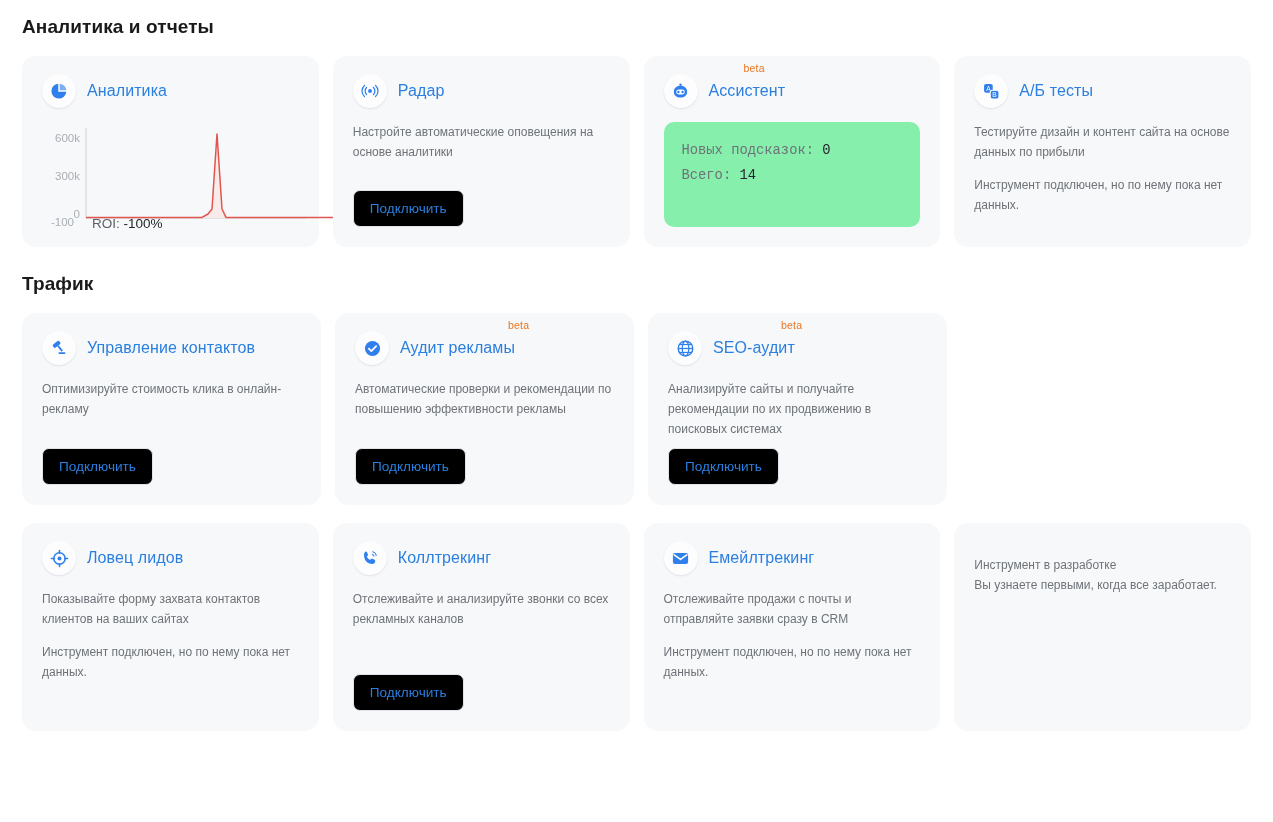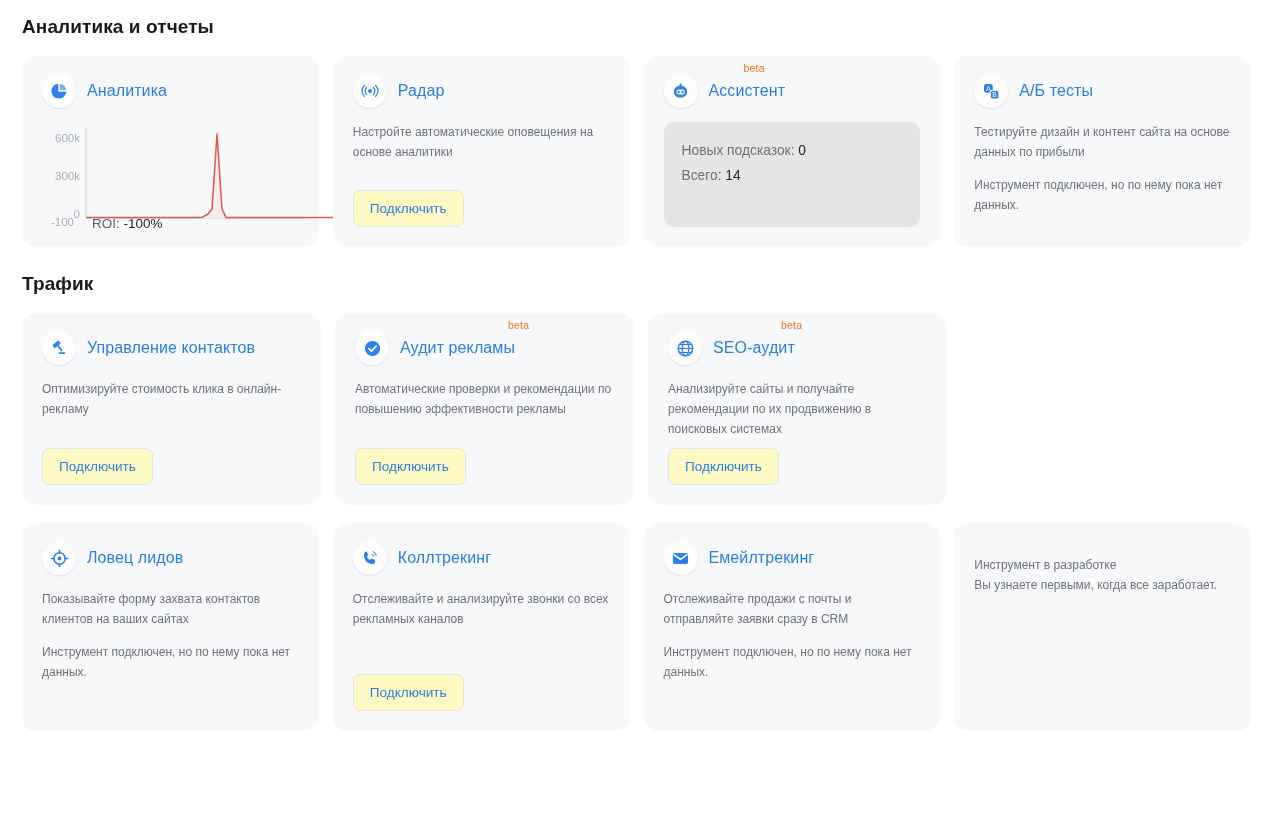--- a/index.html
+++ b/index.html
@@ -79,36 +79,37 @@
     font-size: 12px;
     line-height: 20px;
     color: #6e7378;
     max-width: 262px;
   }
   .desc + .desc { margin-top: 13px; }
 
   .btn {
     margin-top: auto;
     align-self: flex-start;
-    background: #fef9c3;
+    background: #000000;
     border: 1px solid #e0e3e8;
     border-radius: 7px;
     color: #2a7fe0;
     font-size: 13.6px;
     padding: 10px 16px;
     cursor: pointer;
     font-family: inherit;
   }
 
   .stat-box {
     margin-top: 14px;
-    background: #e5e5e5;
+    background: #86efac;
     border-radius: 10px;
     padding: 16px 18px;
     flex: 1;
+    font-family: Liberation Mono, monospace;
   }
   .stat-line {
     font-size: 13.8px;
     color: #6e7378;
     line-height: 25px;
   }
   .stat-line .val { color: #24262b; }
 
   
   .chart-area { margin-top: 10px; position: relative; height: 122px; }

